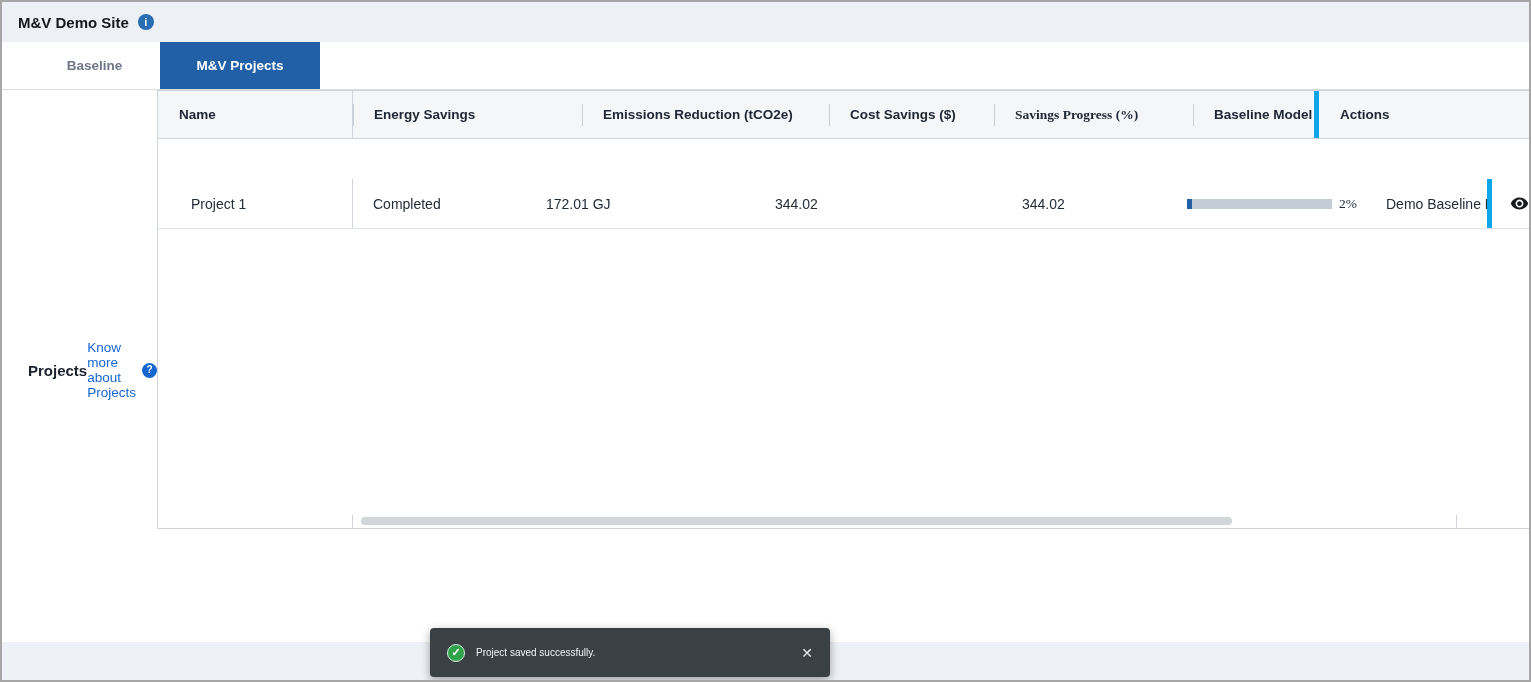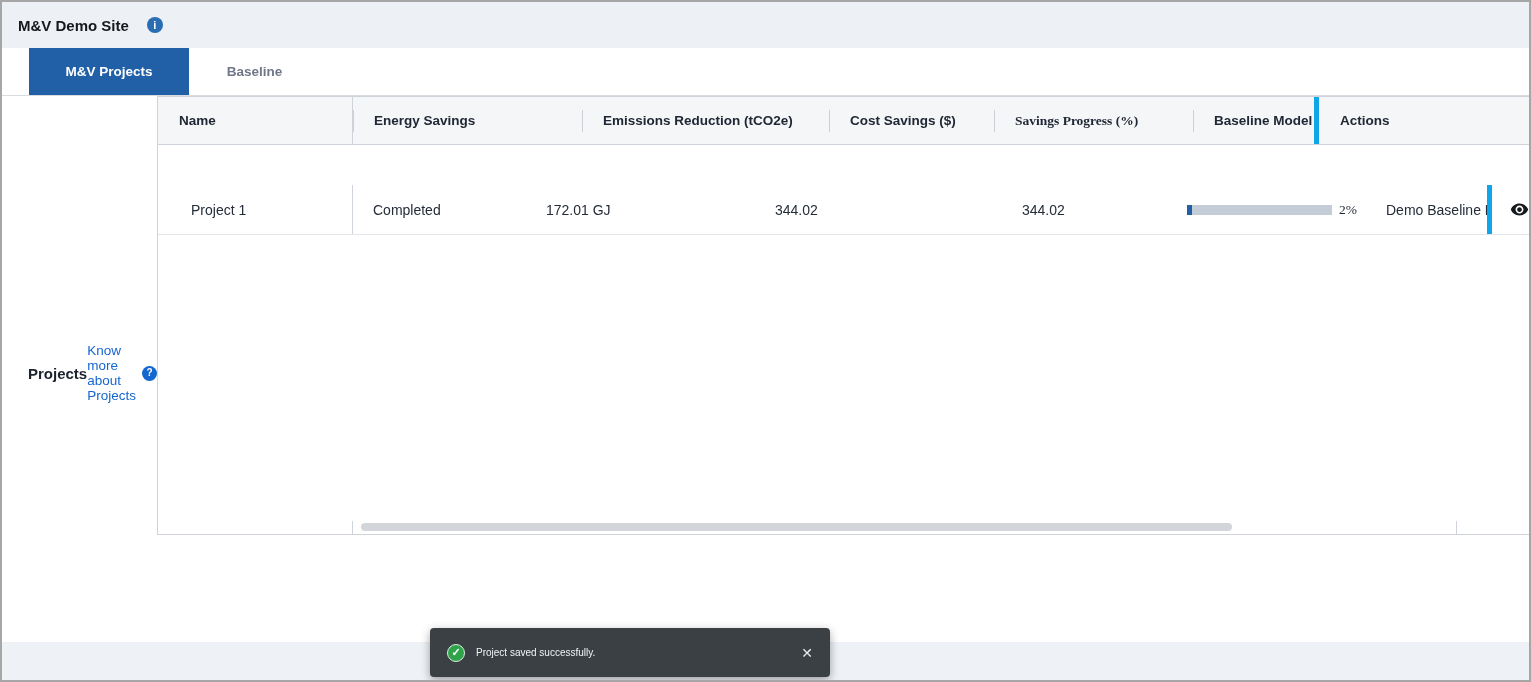--- a/index.html
+++ b/index.html
@@ -9,26 +9,26 @@
     background: #ffffff;
     border: 2px solid #a6a6a6;
     position: relative;
     display: flex;
     flex-direction: column;
     overflow: hidden;
   }
 
   
   .site-header {
-    height: 46px;
+    height: 40px;
     background: #edf0f4;
     display: flex;
     align-items: center;
     padding: 0 16px;
-    gap: 18px;
+    gap: 9px;
     flex: none;
   }
   .site-title { font-size: 15px; font-weight: bold; color: #15191e; }
   .round-icon {
     width: 16px; height: 16px; border-radius: 50%;
     background: #2a6db3; color: #ffffff;
     font-size: 11px; font-weight: bold;
     display: inline-flex; align-items: center; justify-content: center;
     line-height: 1; flex: none;
   }
@@ -206,22 +206,22 @@
 </style>
 </head>
 <body>
 
 <header class="site-header">
   <span class="site-title">M&amp;V Demo Site</span>
   <span class="round-icon">i</span>
 </header>
 
 <nav class="tabs">
+  <div class="tab">Baseline</div>
   <div class="tab active">M&amp;V Projects</div>
-  <div class="tab">Baseline</div>
 </nav>
 
 <main class="content">
 
   <div class="projects-bar">
     <span class="projects-title">Projects</span>
     <a class="help-link">
       <span>Know more about Projects</span>
       <span class="round-icon help-icon">?</span>
     </a>

